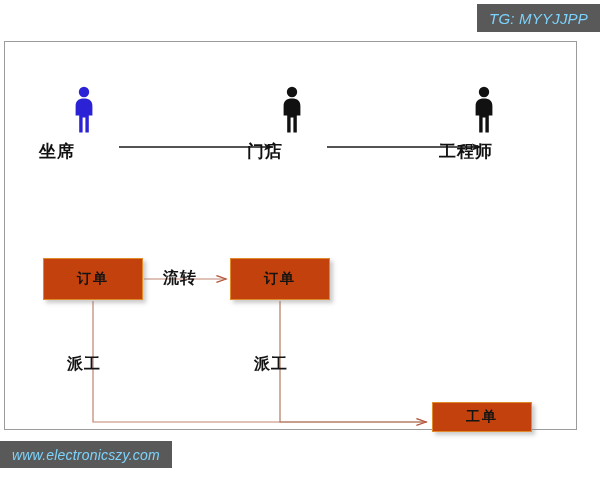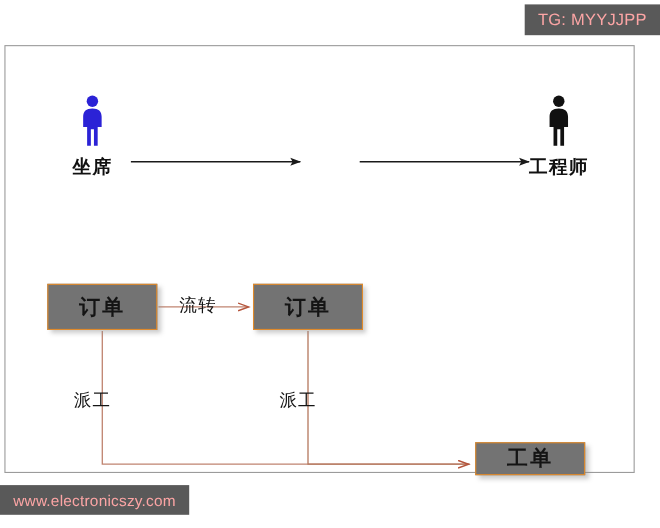--- a/index.html
+++ b/index.html
@@ -13,26 +13,27 @@
     position: relative;
     overflow: hidden;
     font-family: "Liberation Sans", "DejaVu Sans", sans-serif;
     -webkit-font-smoothing: antialiased;
   }
 
   
   .wm {
     position: absolute;
     background: #595959;
-    color: #fca5a5;
+    color: #7dd3fc;
     font-family: "Liberation Sans", "DejaVu Sans", sans-serif;
     display: flex;
     align-items: center;
     justify-content: center;
     letter-spacing: 0.2px;
+    font-style: italic;
   }
   #tg-badge {
     right: 0;
     top: 4px;
     height: 28px;
     padding: 0 12px;
     font-size: 15px;
   }
   #site-watermark {
     left: 0;
@@ -51,51 +52,50 @@
     height: 389px;
     background: #ffffff;
     border: 1px solid #9b9b9b;
     box-sizing: border-box;
   }
 
   
   .actor {
     position: absolute;
     width: 90px;
-    text-align: center;
   }
   .actor .figure {
     height: 52px;
     display: flex;
     align-items: flex-end;
     justify-content: center;
   }
   .actor .label {
     margin-top: 6px;
     font-size: 17px;
     font-weight: bold;
     color: #111111;
     font-family: "DejaVu Sans", "Liberation Sans", sans-serif;
     letter-spacing: 1px;
   }
   #actor-zuoxi   { left: 34px;  top: 40px; }
   #actor-mendian { left: 242px; top: 40px; }
-  #actor-gcs     { left: 458px; top: 40px; }
+  #actor-gcs     { left: 434px; top: 40px; }
 
   
   .node {
     position: absolute;
-    background: #737373;
+    background: #c2410c;
     border: 1px solid #E08A2B;
     box-shadow: 3px 3px 4px rgba(140,140,140,0.45);
     display: flex;
     align-items: center;
     justify-content: center;
     color: #141414;
-    font-size: 19px;
+    font-size: 14px;
     font-weight: bold;
     font-family: "DejaVu Sans", "Liberation Sans", sans-serif;
     letter-spacing: 2px;
     box-sizing: border-box;
   }
   #node-order-1 { left: 38px;  top: 216px; width: 100px; height: 42px; }
   #node-order-2 { left: 225px; top: 216px; width: 100px; height: 42px; }
   #node-workorder { left: 427px; top: 360px; width: 100px; height: 30px; }
 
   
@@ -105,21 +105,21 @@
     top: 0;
     width: 600px;
     height: 480px;
     pointer-events: none;
   }
 
   
   .edge-label {
     position: absolute;
     font-size: 16px;
-    font-weight: normal;
+    font-weight: bold;
     color: #141414;
     font-family: "DejaVu Sans", "Liberation Sans", sans-serif;
     letter-spacing: 1px;
     white-space: nowrap;
   }
   #label-liuzhuan { left: 158px; top: 226px; }
   #label-paigong-1 { left: 62px;  top: 312px; }
   #label-paigong-2 { left: 249px; top: 312px; }
 </style>
 </head>
@@ -153,20 +153,29 @@
   <div class="actor" id="actor-zuoxi">
     <div class="figure">
       <svg width="26" height="48" viewBox="0 0 26 48" aria-hidden="true">
         <circle cx="13" cy="6" r="5.2" fill="#2B22D6"></circle>
         <path d="M13 12.6 C7.4 12.6 4.6 15.2 4.6 20.2 L4.6 29.4 L8.2 29.4 L8.2 46.6 L11.6 46.6 L11.6 31.6 L14.4 31.6 L14.4 46.6 L17.8 46.6 L17.8 29.4 L21.4 29.4 L21.4 20.2 C21.4 15.2 18.6 12.6 13 12.6 Z" fill="#2B22D6"></path>
       </svg>
     </div>
     <div class="label">坐席</div>
   </div>
 
+  <div class="actor" id="actor-mendian">
+    <div class="figure">
+      <svg width="26" height="48" viewBox="0 0 26 48" aria-hidden="true">
+        <circle cx="13" cy="6" r="5.2" fill="#111111"></circle>
+        <path d="M13 12.6 C7.4 12.6 4.6 15.2 4.6 20.2 L4.6 29.4 L8.2 29.4 L8.2 46.6 L11.6 46.6 L11.6 31.6 L14.4 31.6 L14.4 46.6 L17.8 46.6 L17.8 29.4 L21.4 29.4 L21.4 20.2 C21.4 15.2 18.6 12.6 13 12.6 Z" fill="#111111"></path>
+      </svg>
+    </div>
+    <div class="label">门店</div>
+  </div>
 
   <div class="actor" id="actor-gcs">
     <div class="figure">
       <svg width="26" height="48" viewBox="0 0 26 48" aria-hidden="true">
         <circle cx="13" cy="6" r="5.2" fill="#111111"></circle>
         <path d="M13 12.6 C7.4 12.6 4.6 15.2 4.6 20.2 L4.6 29.4 L8.2 29.4 L8.2 46.6 L11.6 46.6 L11.6 31.6 L14.4 31.6 L14.4 46.6 L17.8 46.6 L17.8 29.4 L21.4 29.4 L21.4 20.2 C21.4 15.2 18.6 12.6 13 12.6 Z" fill="#111111"></path>
       </svg>
     </div>
     <div class="label">工程师</div>
   </div>

